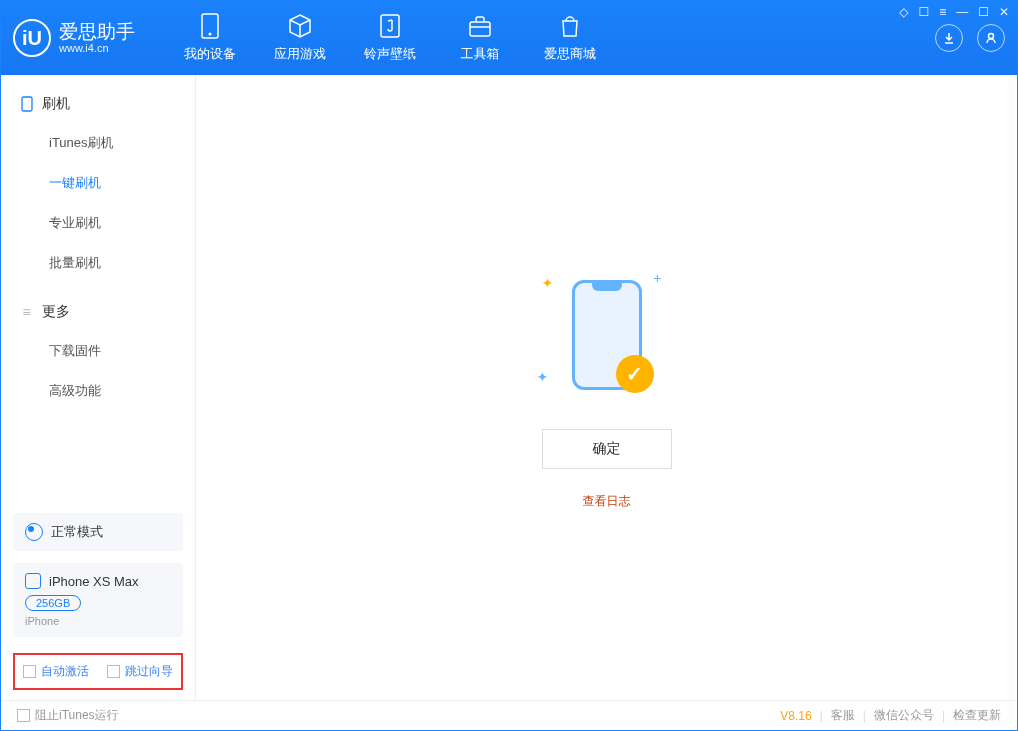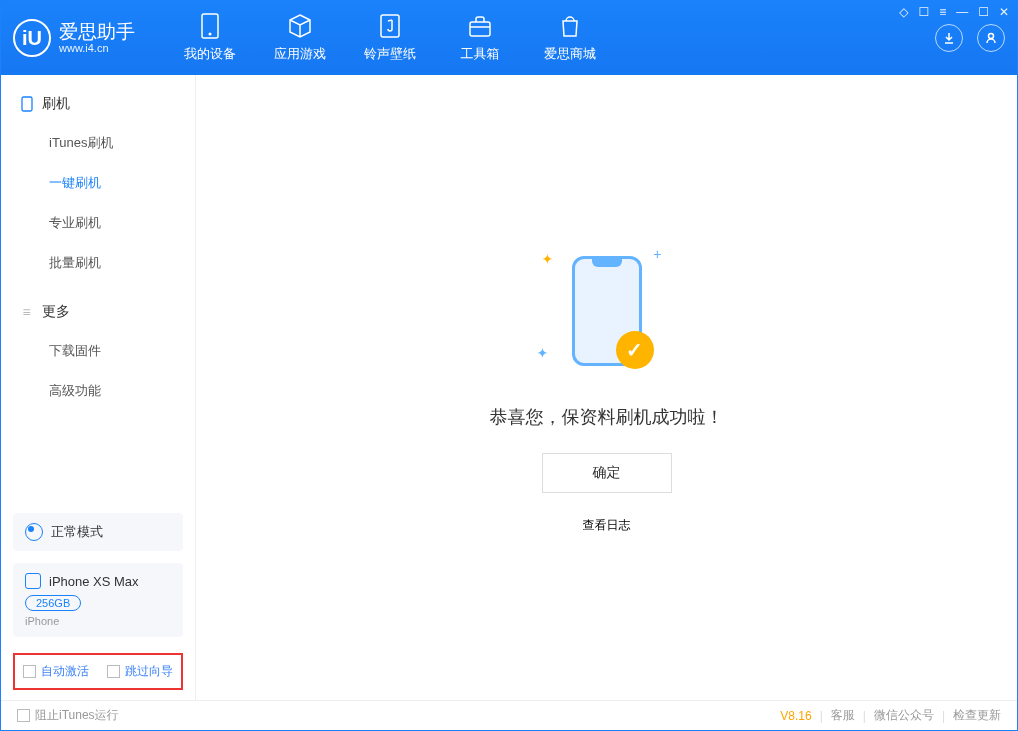--- a/index.html
+++ b/index.html
@@ -35,21 +35,21 @@
 .phone-illustration { width: 150px; height: 140px; position: relative; display: flex; align-items: center; justify-content: center; }
 .phone-shape { width: 70px; height: 110px; border: 3px solid #63b3ff; border-radius: 12px; background: #e8f3ff; position: relative; }
 .phone-notch { position: absolute; top: 0; left: 50%; transform: translateX(-50%); width: 30px; height: 8px; background: #63b3ff; border-radius: 0 0 6px 6px; }
 .check-badge { position: absolute; right: 28px; bottom: 12px; width: 38px; height: 38px; border-radius: 50%; background: #ffb400; display: flex; align-items: center; justify-content: center; color: #fff; font-size: 20px; font-weight: bold; }
 .sparkle { position: absolute; font-size: 14px; }
 .sparkle.s1 { top: 10px; left: 10px; color: #ffb400; }
 .sparkle.s2 { top: 5px; right: 20px; color: #63b3ff; }
 .sparkle.s3 { bottom: 20px; left: 5px; color: #63b3ff; }
 .success-text { font-size: 18px; color: #333; font-weight: 500; }
 .confirm-btn { padding: 10px 50px; border: 1px solid #ddd; background: #fff; font-size: 14px; color: #333; cursor: pointer; }
-.log-link { font-size: 12px; color: #000000; cursor: pointer; }
+.log-link { font-size: 12px; color: #c2410c; cursor: pointer; }
 .footer { height: 30px; border-top: 1px solid #eee; display: flex; align-items: center; padding: 0 16px; font-size: 12px; color: #999; }
 .footer-left { display: flex; align-items: center; gap: 6px; }
 .footer-right { margin-left: auto; display: flex; align-items: center; gap: 8px; }
 .footer-right .sep { color: #ddd; }
 .footer-right span { cursor: pointer; }
 .ver { color: #ffa500; }
 .circle-icon { width: 28px; height: 28px; border: 1.5px solid rgba(255,255,255,0.7); border-radius: 50%; display: flex; align-items: center; justify-content: center; color: #fff; cursor: pointer; }
 .mode-icon { width: 18px; height: 18px; border-radius: 50%; border: 1.5px solid #1a82fb; position: relative; display: inline-block; }
 .mode-icon::after { content: ''; position: absolute; width: 6px; height: 6px; background: #1a82fb; border-radius: 50%; top: 2px; left: 2px; }
 .phone-mini-icon { width: 16px; height: 16px; border: 1.5px solid #1a82fb; border-radius: 3px; display: inline-block; }
@@ -187,21 +187,20 @@
   <div class="main">
     <div class="phone-illustration">
       <span class="sparkle s1">✦</span>
       <span class="sparkle s2">+</span>
       <span class="sparkle s3">✦</span>
       <div class="phone-shape">
         <div class="phone-notch"></div>
       </div>
       <div class="check-badge">✓</div>
     </div>
-    <div class="success-text">恭喜您，保资料刷机成功啦！</div>
     <button class="confirm-btn">确定</button>
     <a class="log-link">查看日志</a>
   </div>
 </div>
 
 <div class="footer">
   <div class="footer-left">
     <label class="checkbox-item">
       <span class="chk"></span>
       <span>阻止iTunes运行</span>

